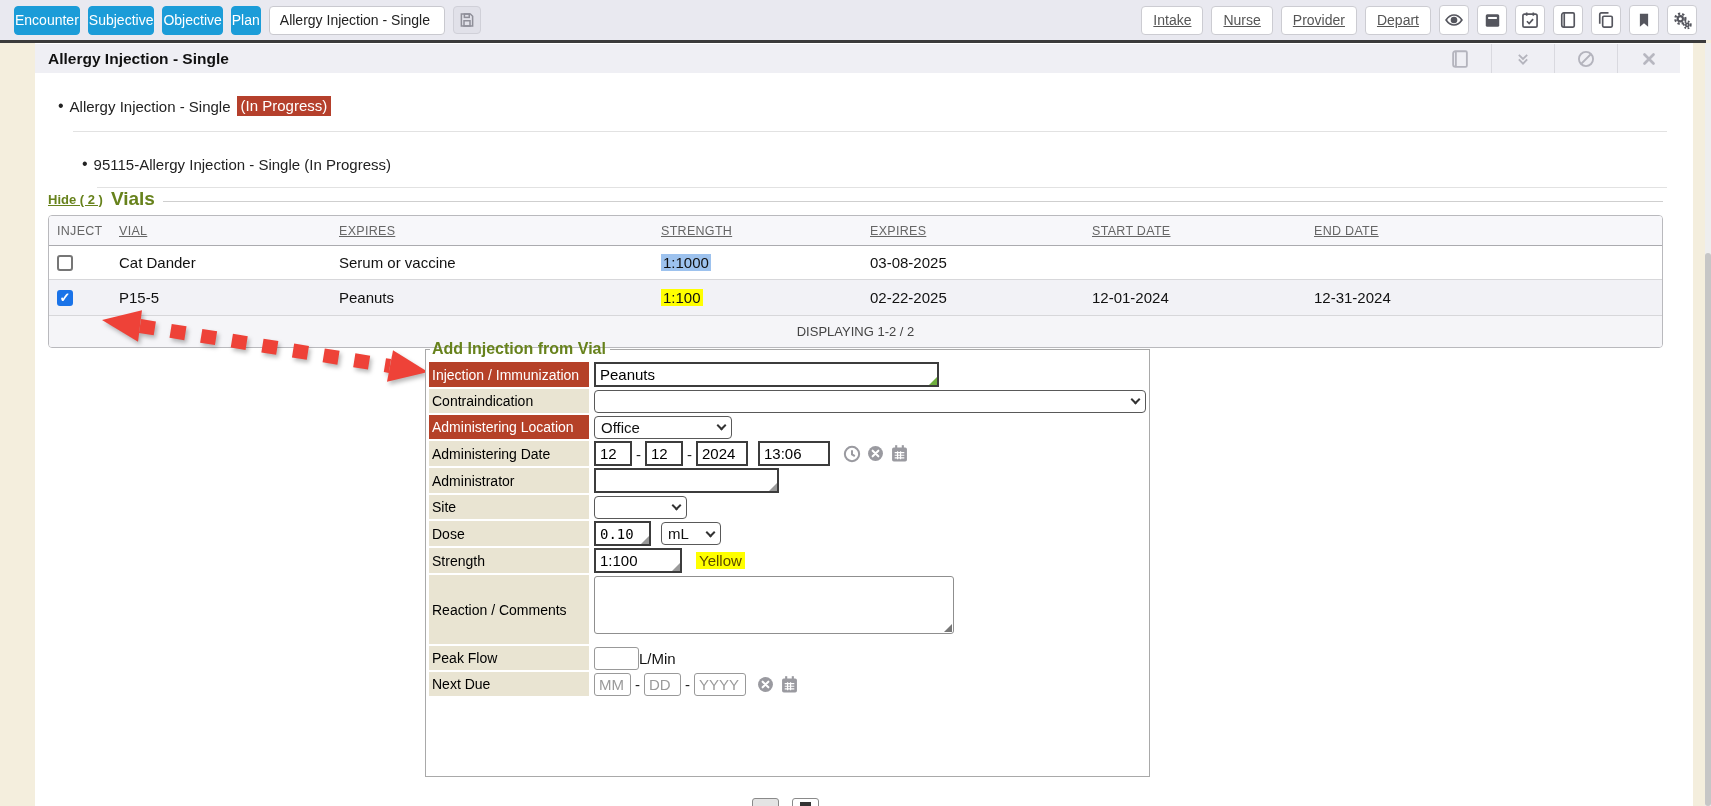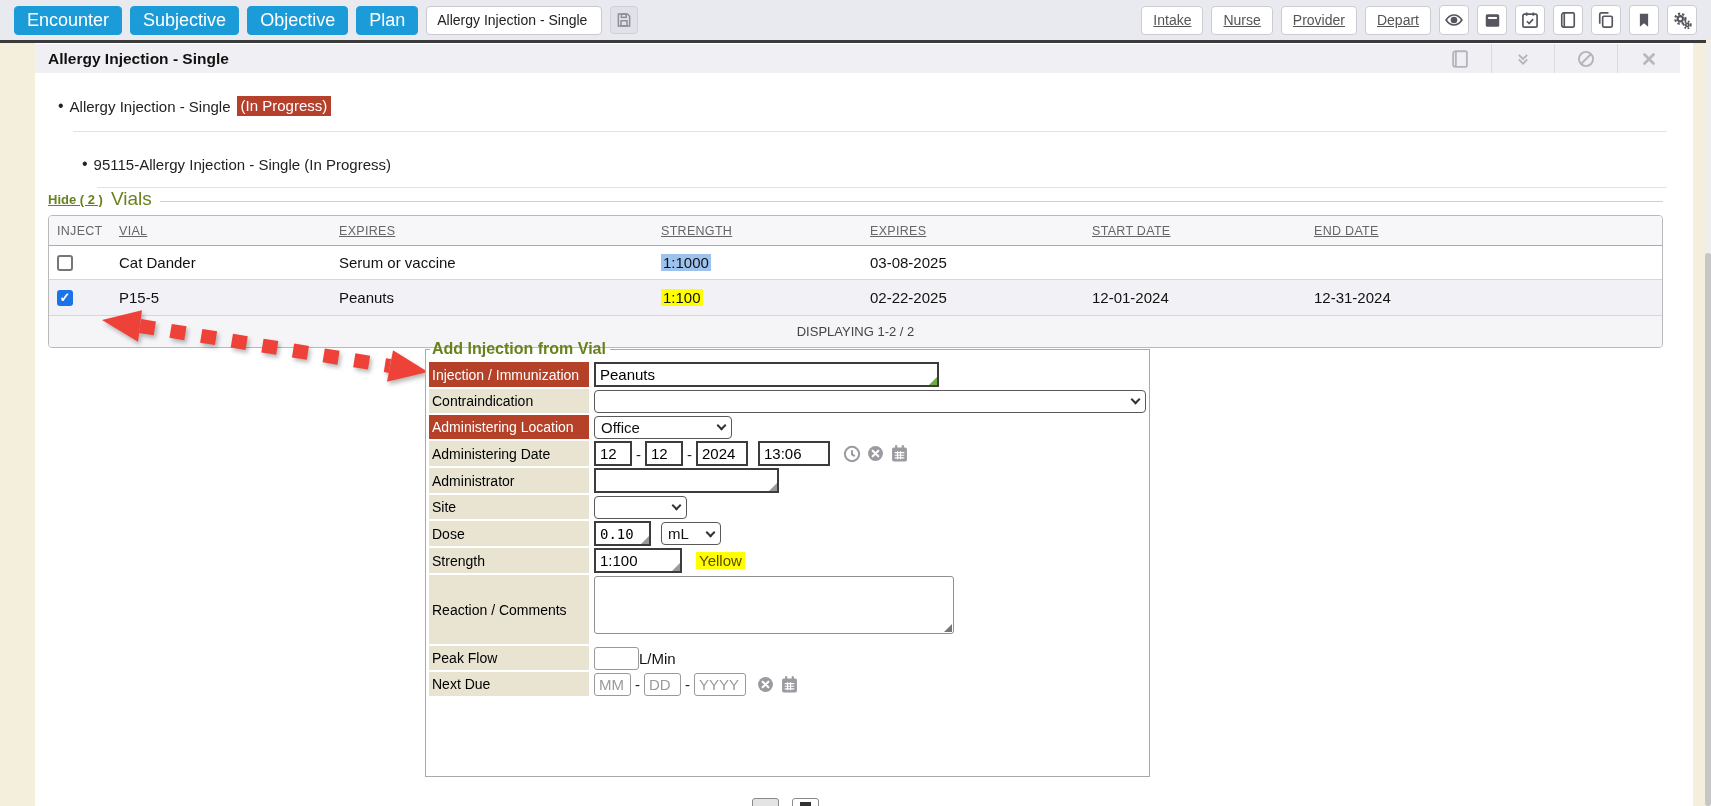--- a/index.html
+++ b/index.html
@@ -5,21 +5,21 @@
   * { margin:0; padding:0; box-sizing:border-box; }
   html,body { width:1711px; height:806px; overflow:hidden; }
   body { font-family:"Liberation Sans", sans-serif; background:#f4eedd; position:relative; }
   .screen { position:absolute; inset:0; overflow:hidden; }
 
   
   .toolbar { position:absolute; left:0; top:0; width:1711px; height:40px; background:#e9e9f0;
              display:flex; align-items:center; justify-content:space-between; padding:0 14px; }
   .tb-left, .tb-right { display:flex; align-items:center; gap:8px; }
   .btn-blue { background:#1b9cd8; color:#fff; border:1px solid #1b9cd8; border-radius:4px;
-              font-size:18px; padding:6px 12px; height:29px; display:flex; align-items:center; cursor:pointer; }
+              font-size:14px; padding:6px 0; height:29px; display:flex; align-items:center; cursor:pointer; }
   .tpl-box { background:#fff; border:1px solid #c9c9cf; border-radius:4px; height:29px; width:176px;
              font-size:14px; color:#222; display:flex; align-items:center; padding:0 10px; }
   .btn-save { background:#e1e1e9; border:1px solid #d0d0d8; border-radius:4px; width:28px; height:28px;
               display:flex; align-items:center; justify-content:center; }
   .btn-stage { background:#fff; border:1px solid #ccccd2; border-radius:4px; color:#555; font-size:14px;
                height:29px; padding:0 11px; display:flex; align-items:center; cursor:pointer;text-decoration:underline; }
   .btn-ico { background:#fff; border:1px solid #ccccd2; border-radius:4px; width:30px; height:30px;
              display:flex; align-items:center; justify-content:center; cursor:pointer; }
   .darkline { position:absolute; left:0; top:40px; width:1706px; height:3px; background:#3b3b3b; }
 
@@ -33,21 +33,21 @@
   .ph-div { width:1px; height:29px; background:#d9d9df; }
 
   .bullet-row { position:absolute; font-size:15px; color:#222; display:flex; align-items:center; gap:6px; }
   .dot { font-size:16px; color:#222; }
   .badge-red { background:#b5402c; color:#fff; padding:1px 4px 2px; }
   .hline { position:absolute; height:1px; background:#e2e2e2; }
 
   
   .vials-legend { position:absolute; left:48px; top:188px; width:1615px; display:flex; align-items:center; }
   .hide-link { color:#67821c; font-weight:bold; font-size:13px; text-decoration:underline; cursor:pointer; }
-  .vials-word { color:#67821c; font-weight:normal; font-size:19px; margin:0 8px 0 8px; }
+  .vials-word { color:#67821c; font-weight:bold; font-size:19px; margin:0 8px 0 8px; }
   .leg-line { flex:1; height:1px; background:#cfcfcf; margin-top:4px; }
 
   .vtable { position:absolute; left:48px; top:215px; width:1615px; border:1px solid #b9b9bd; border-radius:4px;
             overflow:hidden; display:grid; grid-template-columns:62px 220px 322px 209px 222px 222px 1fr; background:#fff; }
   .vh { background:#f7f7fa; border-bottom:1px solid #ababaf; height:30px; display:flex; align-items:center;
         padding-left:8px; font-size:12.5px; color:#666; letter-spacing:.3px; }
   .vh span.sortable { text-decoration:underline; cursor:pointer; }
   .vc { display:flex; align-items:center; padding-left:8px; font-size:15px; color:#111; height:34px;
         border-bottom:1px solid #d7d7da; background:#fff; }
   .r2 .vc { background:#f2f2f6; height:36px; }

